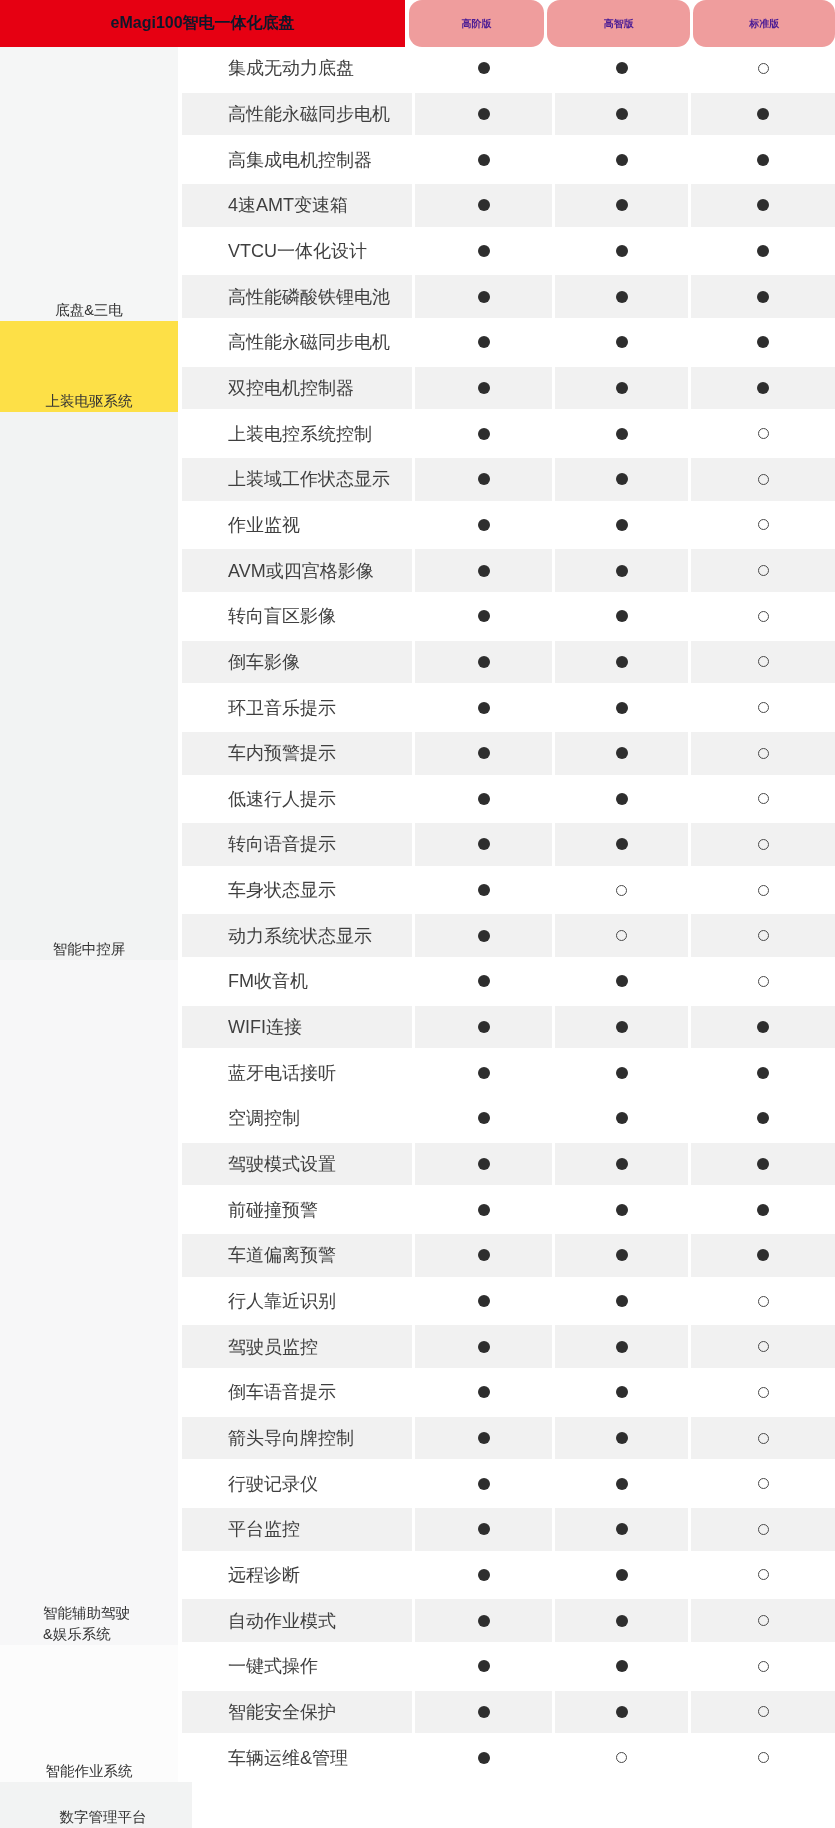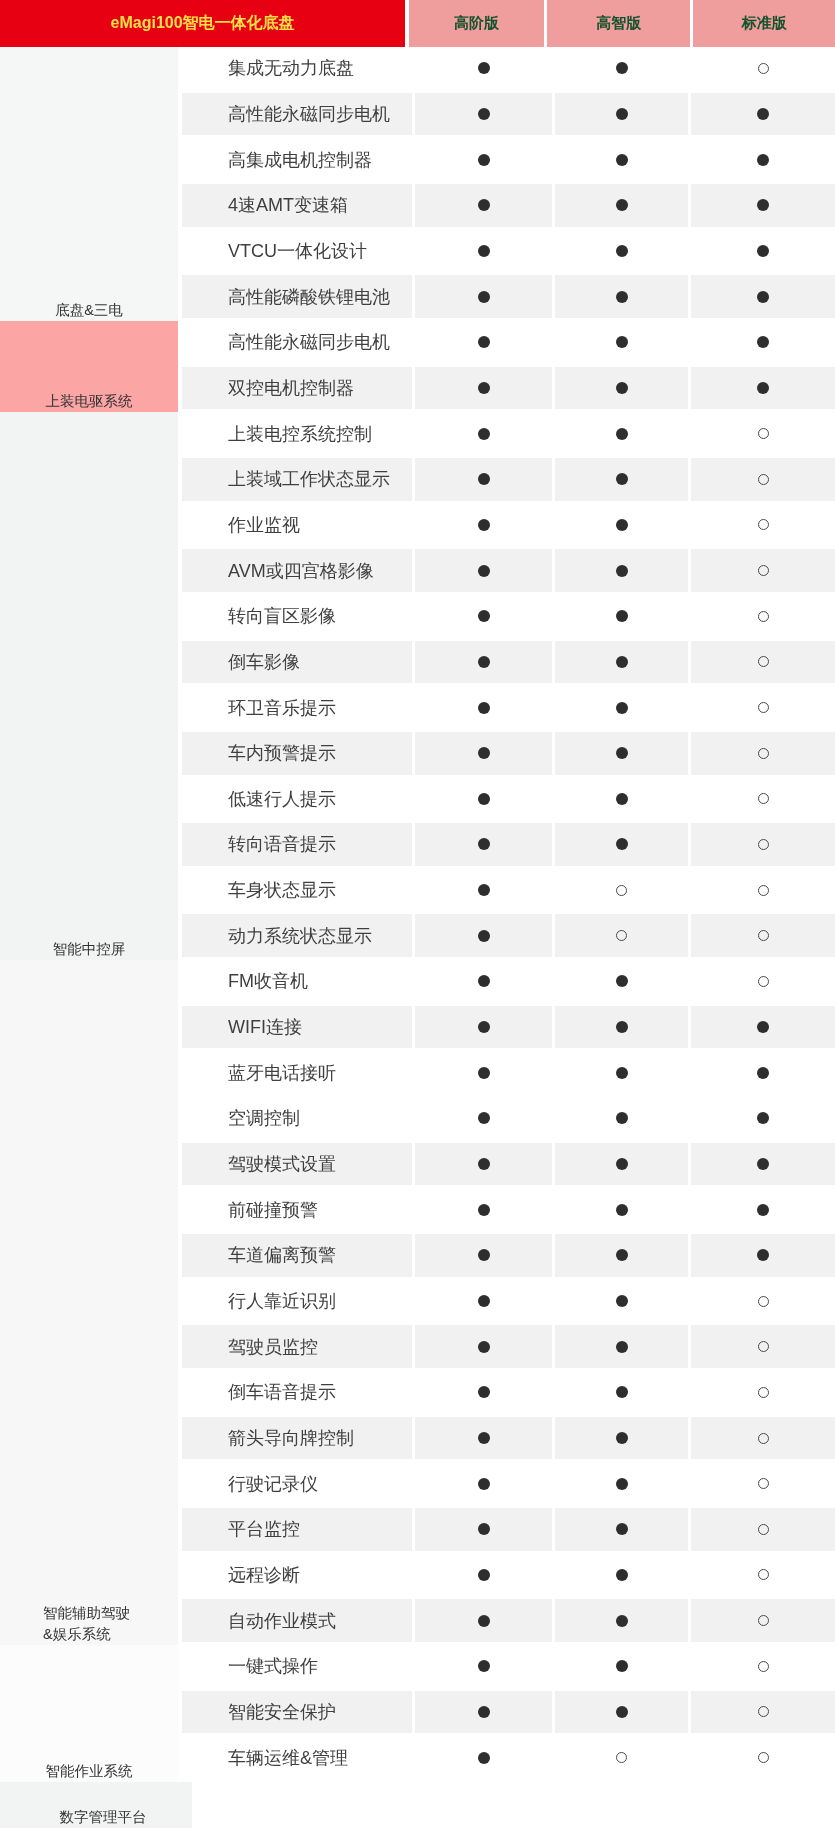--- a/index.html
+++ b/index.html
@@ -9,28 +9,28 @@
     -webkit-font-smoothing:antialiased;
     overflow:hidden;
   }
   .table{width:835px;height:1828px;display:flex;flex-direction:column;background:#fff;}
 
   
   .header{display:flex;height:47px;flex:0 0 47px;background:#fff;}
   .header .title-cell{
     width:412px;margin-right:4px;
     background:var(--header-red,#e60012);
-    color:#fde047;font-size:16px;font-weight:bold;
+    color:#0f172a;font-size:16px;font-weight:bold;
     display:flex;align-items:center;justify-content:center;
   }
   .header .trim-cell{
     margin-right:3px;
     background:var(--header-pink,#ef9d9d);
-    color:#14532d;font-size:15px;font-weight:bold;
-    display:flex;align-items:center;justify-content:center;
+    color:#4c1d95;font-size:10px;font-weight:bold;
+    display:flex;align-items:center;justify-content:center;border-radius:13px;
   }
   .header .trim-cell:nth-child(2){width:137px;}
   .header .trim-cell:nth-child(3){width:146px;}
   .header .trim-cell:nth-child(4){width:144px;margin-right:0;}
 
   
   .body{display:flex;flex:1 1 auto;}
   .cats{width:182px;flex:0 0 182px;display:flex;flex-direction:column;background:#fff;}
   .cat-block{
     width:178px;
@@ -68,21 +68,21 @@
     <div class="title-cell">eMagi100智电一体化底盘</div>
     <div class="trim-cell">高阶版</div>
     <div class="trim-cell">高智版</div>
     <div class="trim-cell">标准版</div>
   </div>
   <div class="body">
     <div class="cats" id="cats">
         <div class="cat-block" style="height: 274.02px; flex: 0 0 274.02px; background: rgb(245, 246, 246);">
           <div class="cat-label">底盘&amp;三电</div>
         </div>
-        <div class="cat-block" style="height: 91.34px; flex: 0 0 91.34px; background: #fca5a5;">
+        <div class="cat-block" style="height: 91.34px; flex: 0 0 91.34px; background: #fde047;">
           <div class="cat-label">上装电驱系统</div>
         </div>
         <div class="cat-block" style="height: 548.04px; flex: 0 0 548.04px; background: rgb(242, 243, 243);">
           <div class="cat-label">智能中控屏</div>
         </div>
         <div class="cat-block" style="height: 685.05px; flex: 0 0 685.05px; background: rgb(247, 247, 248);">
           <div class="cat-label">智能辅助驾驶&amp;娱乐系统</div>
         </div>
         <div class="cat-block" style="height: 137.01px; flex: 0 0 137.01px; background: rgb(252, 252, 252);">
           <div class="cat-label">智能作业系统</div>

